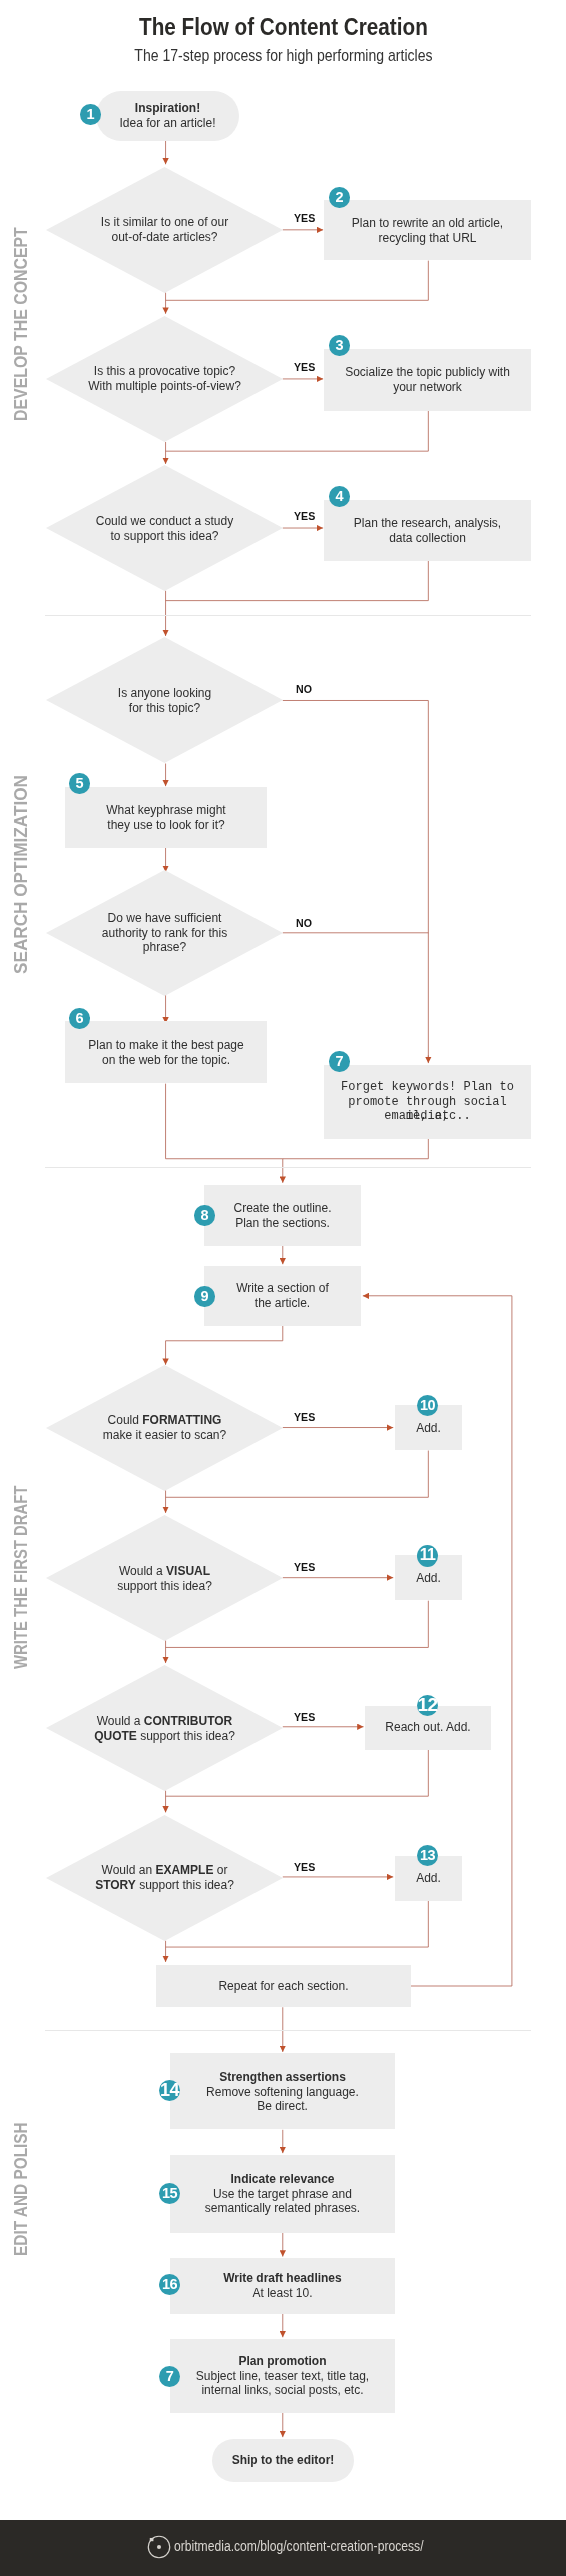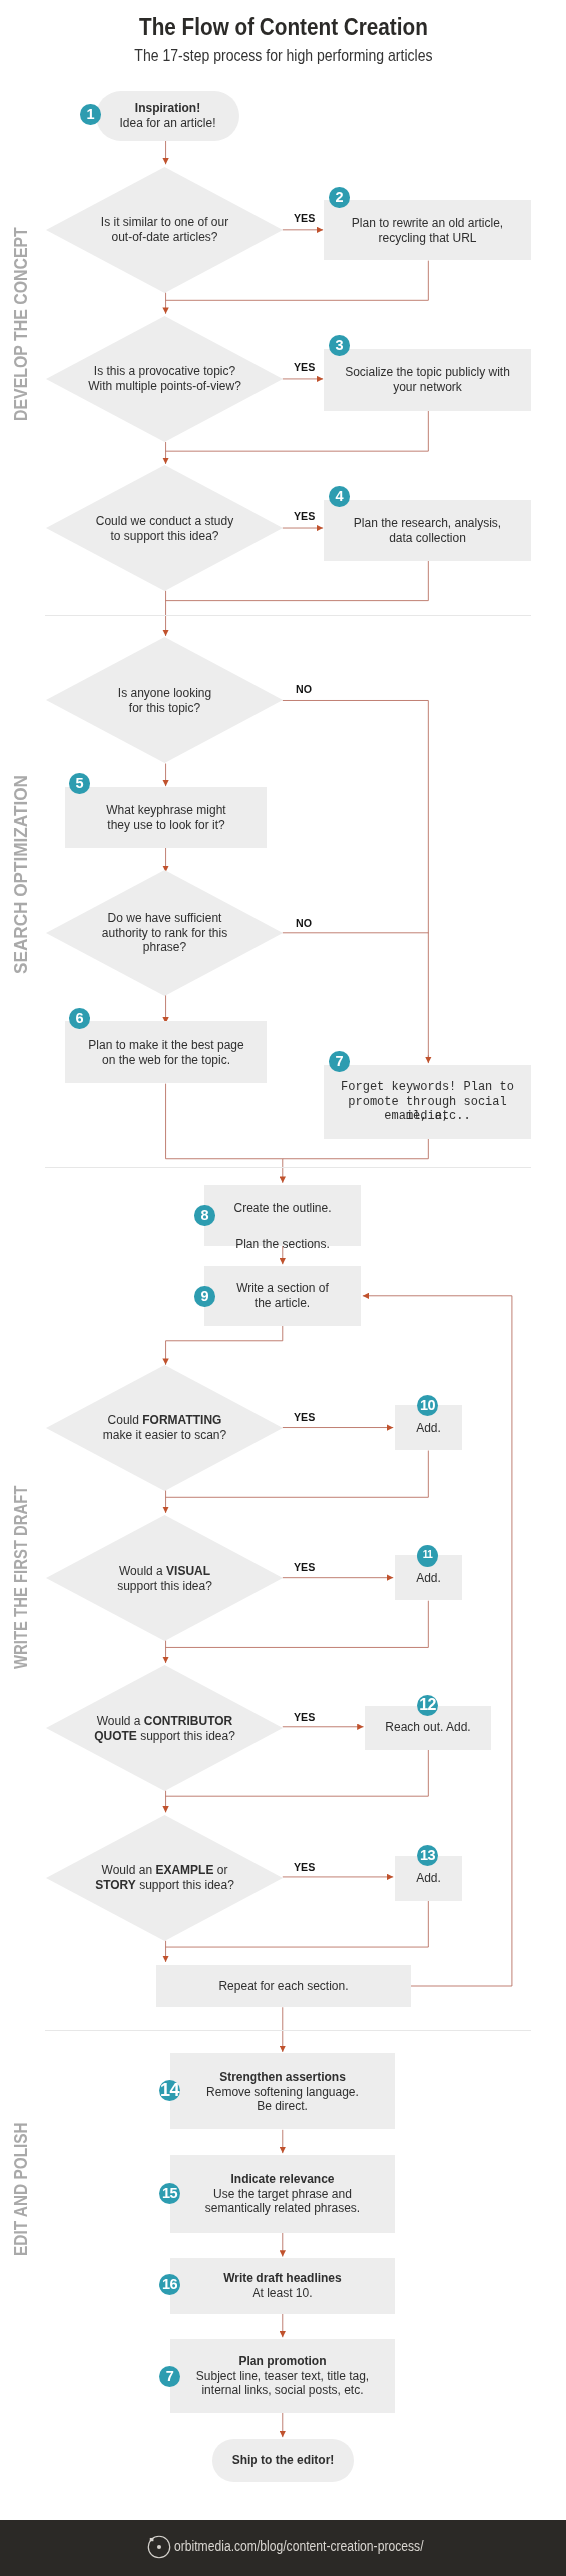--- a/index.html
+++ b/index.html
@@ -183,21 +183,21 @@
     <div class="rect" style="left: 324px; top: 1065px; width: 207px; height: 74px;"></div>
     <div class="label" style="left: 324px; width: 207px; top: 1080px; font-family: Liberation Mono, monospace;">
       <div style="height: 14.5px;"><span>Forget keywords! Plan to</span></div>
       <div style="height: 14.5px;"><span>promote through social media,</span></div>
       <div style="height: 14.5px;"><span>email, etc..</span></div>
     </div>
     <div class="badge" style="left: 329px; top: 1051px; width: 20.5px; height: 20.5px; line-height: 20px; font-size: 14.5px;">7</div>
     <div class="rect" style="left: 204px; top: 1185px; width: 157px; height: 61px;"></div>
     <div class="label" style="left: 204px; width: 157px; top: 1201px;">
       <div style="height: 14.5px;"><span>Create the outline.</span></div>
-      <div style="height: 14.5px; margin-top: 21px;"><span>Plan the sections.</span></div>
+      <div style="height: 14.5px;"><span>Plan the sections.</span></div>
     </div>
     <div class="badge" style="left: 194px; top: 1205px; width: 20.5px; height: 20.5px; line-height: 20px; font-size: 14.5px;">8</div>
     <div class="rect" style="left: 204px; top: 1266px; width: 157px; height: 60px;"></div>
     <div class="label" style="left: 204px; width: 157px; top: 1281px;">
       <div style="height: 14.5px;"><span>Write a section of</span></div>
       <div style="height: 14.5px;"><span>the article.</span></div>
     </div>
     <div class="badge" style="left: 194px; top: 1286px; width: 20.5px; height: 20.5px; line-height: 20px; font-size: 14.5px;">9</div>
     <div class="diamond" style="left: 46px; top: 1365px; width: 237px; height: 126px;"></div>
     <div class="label" style="left: 46px; width: 237px; top: 1413px;">
@@ -212,32 +212,32 @@
     <div class="yeslbl" style="left: 294px; top: 1411px;">YES</div>
     <div class="diamond" style="left: 46px; top: 1515px; width: 237px; height: 126px;"></div>
     <div class="label" style="left: 46px; width: 237px; top: 1564px;">
       <div style="height: 14.5px;"><span>Would a </span><span style="font-weight: bold;">VISUAL</span></div>
       <div style="height: 14.5px;"><span>support this idea?</span></div>
     </div>
     <div class="rect" style="left: 395px; top: 1555px; width: 67px; height: 45px;"></div>
     <div class="label" style="left: 395px; width: 67px; top: 1571px;">
       <div style="height: 14.5px;"><span>Add.</span></div>
     </div>
-    <div class="badge" style="left: 417px; top: 1545px; width: 21px; height: 22px; line-height: 20.5px; font-size: 10px;">11</div>
+    <div class="badge" style="left: 417px; top: 1545px; width: 21px; height: 22px; line-height: 20.5px; font-size: 16px;">11</div>
     <div class="yeslbl" style="left: 294px; top: 1561px;">YES</div>
     <div class="diamond" style="left: 46px; top: 1665px; width: 237px; height: 126px;"></div>
     <div class="label" style="left: 46px; width: 237px; top: 1714px;">
       <div style="height: 14.5px;"><span>Would a </span><span style="font-weight: bold;">CONTRIBUTOR</span></div>
       <div style="height: 14.5px;"><span style="font-weight: bold;">QUOTE</span><span> support this idea?</span></div>
     </div>
     <div class="rect" style="left: 365px; top: 1706px; width: 126px; height: 44px;"></div>
     <div class="label" style="left: 365px; width: 126px; top: 1720px;">
       <div style="height: 14.5px;"><span>Reach out. Add.</span></div>
     </div>
-    <div class="badge" style="left: 417px; top: 1695px; width: 21px; height: 21px; line-height: 20.5px; font-size: 16px;">12</div>
+    <div class="badge" style="left: 417px; top: 1695px; width: 21px; height: 21px; line-height: 20.5px; font-size: 19px;">12</div>
     <div class="yeslbl" style="left: 294px; top: 1711px;">YES</div>
     <div class="diamond" style="left: 46px; top: 1815px; width: 237px; height: 126px;"></div>
     <div class="label" style="left: 46px; width: 237px; top: 1863px;">
       <div style="height: 14.5px;"><span>Would an </span><span style="font-weight: bold;">EXAMPLE</span><span> or</span></div>
       <div style="height: 14.5px;"><span style="font-weight: bold;">STORY</span><span> support this idea?</span></div>
     </div>
     <div class="rect" style="left: 395px; top: 1856px; width: 67px; height: 45px;"></div>
     <div class="label" style="left: 395px; width: 67px; top: 1871px;">
       <div style="height: 14.5px;"><span>Add.</span></div>
     </div>

